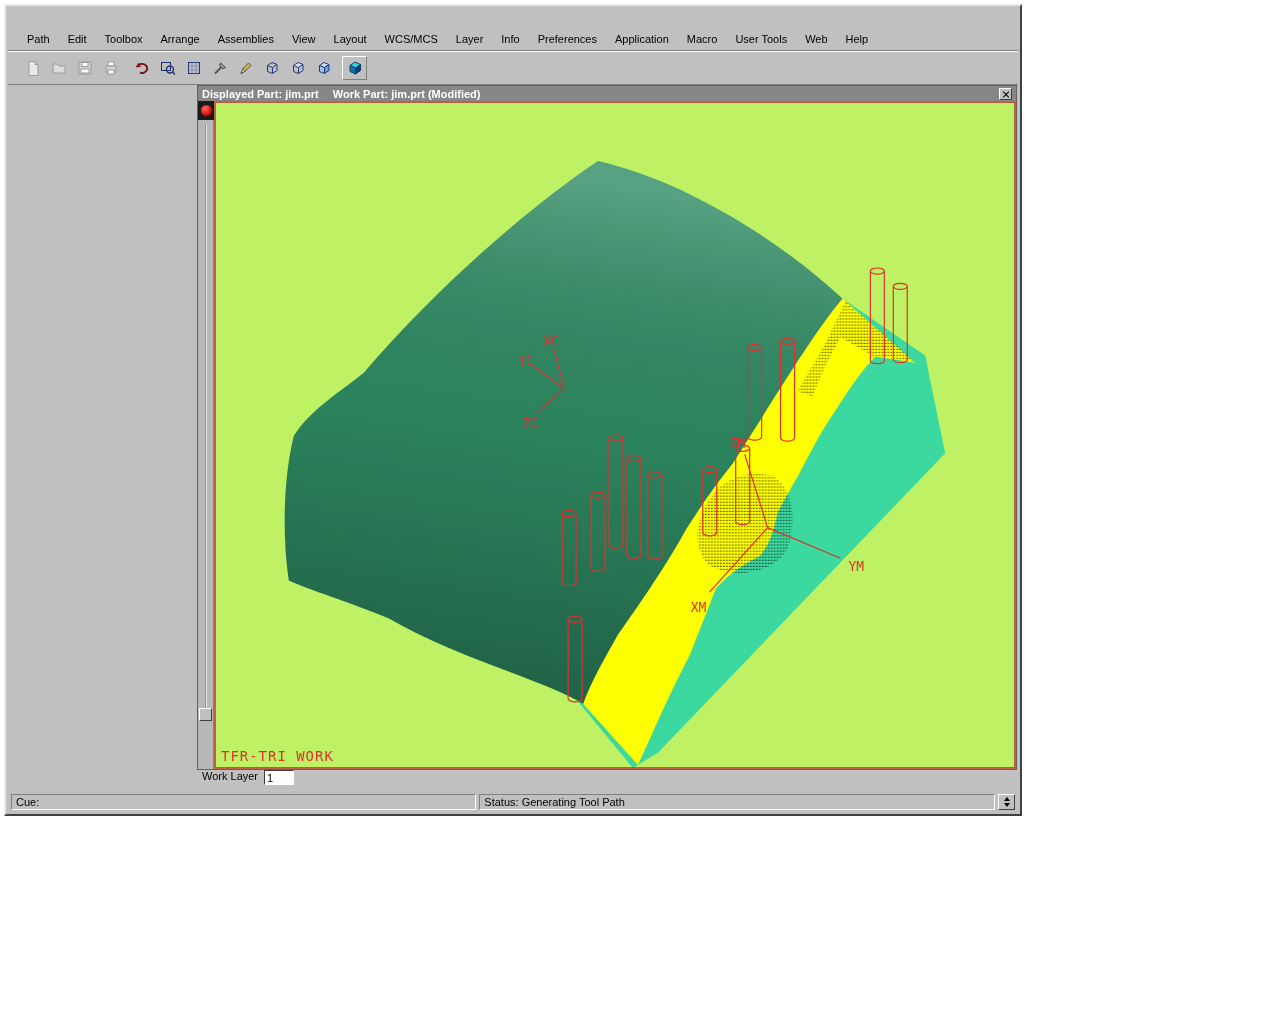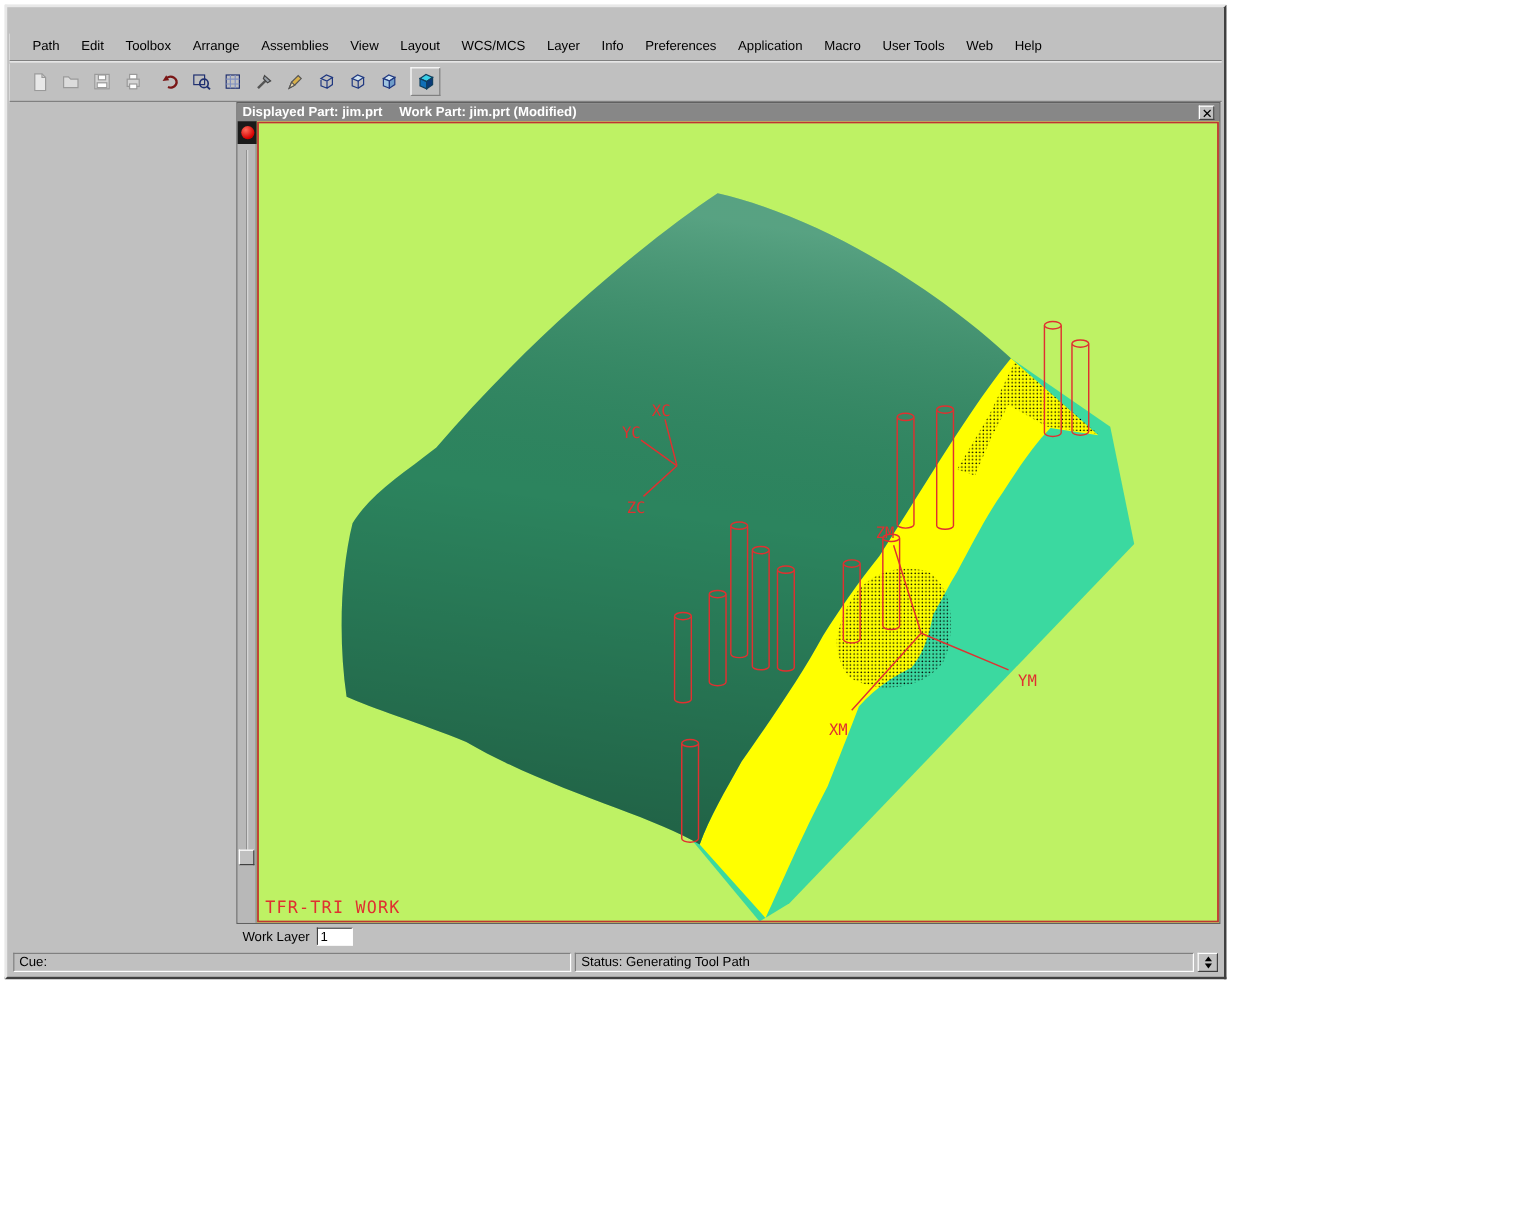--- a/index.html
+++ b/index.html
@@ -57,21 +57,21 @@
   .interrupt{position:absolute;left:0;top:0;width:16px;height:19px;background:#1a1a1a;display:flex;align-items:center;justify-content:center;}
   .interrupt .light{width:11px;height:11px;border-radius:50%;background:radial-gradient(circle at 35% 30%,#ff6a5a,#d40000 70%);}
   .strip .track{position:absolute;left:7px;top:24px;bottom:60px;width:2px;background:#909090;border-right:1px solid #e8e8e8;}
   .strip .thumb{position:absolute;left:1px;bottom:48px;width:13px;height:13px;background:#c0c0c0;
     border-top:1px solid #fff;border-left:1px solid #fff;border-right:1px solid #404040;border-bottom:1px solid #404040;}
 
   .viewport{flex:1;background:#bef264;position:relative;min-width:0;}
   .viewport svg{position:absolute;inset:0;width:100%;height:100%;}
 
   
-  .footer-row{position:absolute;left:2px;right:2px;bottom:23px;height:21px;background:#c0c0c0;display:flex;align-items:center;}
+  .footer-row{position:absolute;left:2px;right:2px;bottom:23px;height:21px;background:#c0c0c0;display:flex;}
   .footer-row .wl-label{margin-left:194px;margin-right:6px;}
   .wl-input{width:30px;height:15px;border-top:1px solid #404040;border-left:1px solid #404040;border-right:1px solid #fff;border-bottom:1px solid #fff;
     background:#fff;font-family:"Liberation Sans",sans-serif;font-size:11px;padding:0 2px;}
 
   
   .statusbar{position:absolute;left:2px;right:2px;bottom:2px;height:21px;background:#c0c0c0;display:flex;align-items:center;padding:2px 3px;gap:3px;}
   .sb-panel{height:16px;border-top:1px solid #808080;border-left:1px solid #808080;border-right:1px solid #fff;border-bottom:1px solid #fff;
     background:#c0c0c0;display:flex;align-items:center;padding:0 4px;white-space:nowrap;overflow:hidden;}
   .sb-cue{width:477px;align-items:center;}
   .sb-status{width:529px;}

